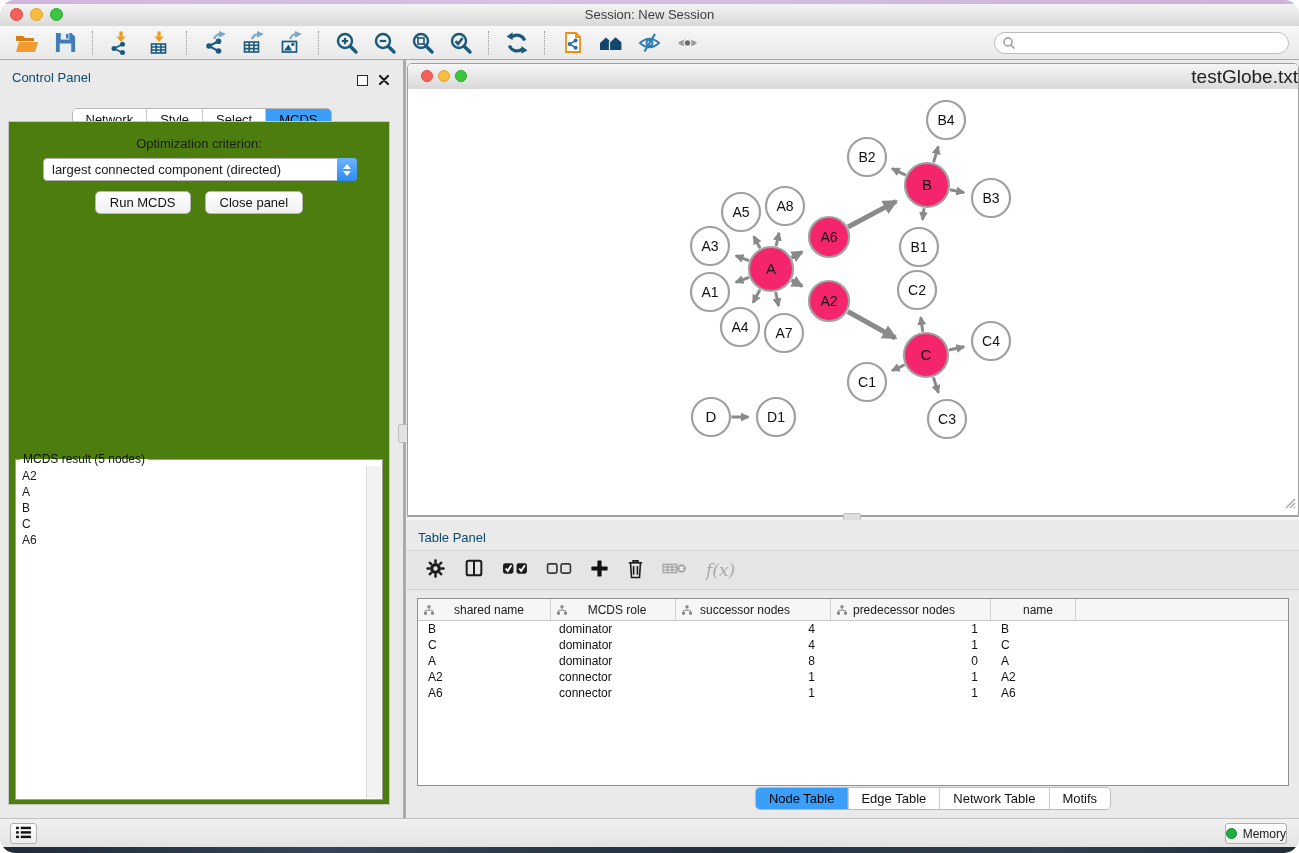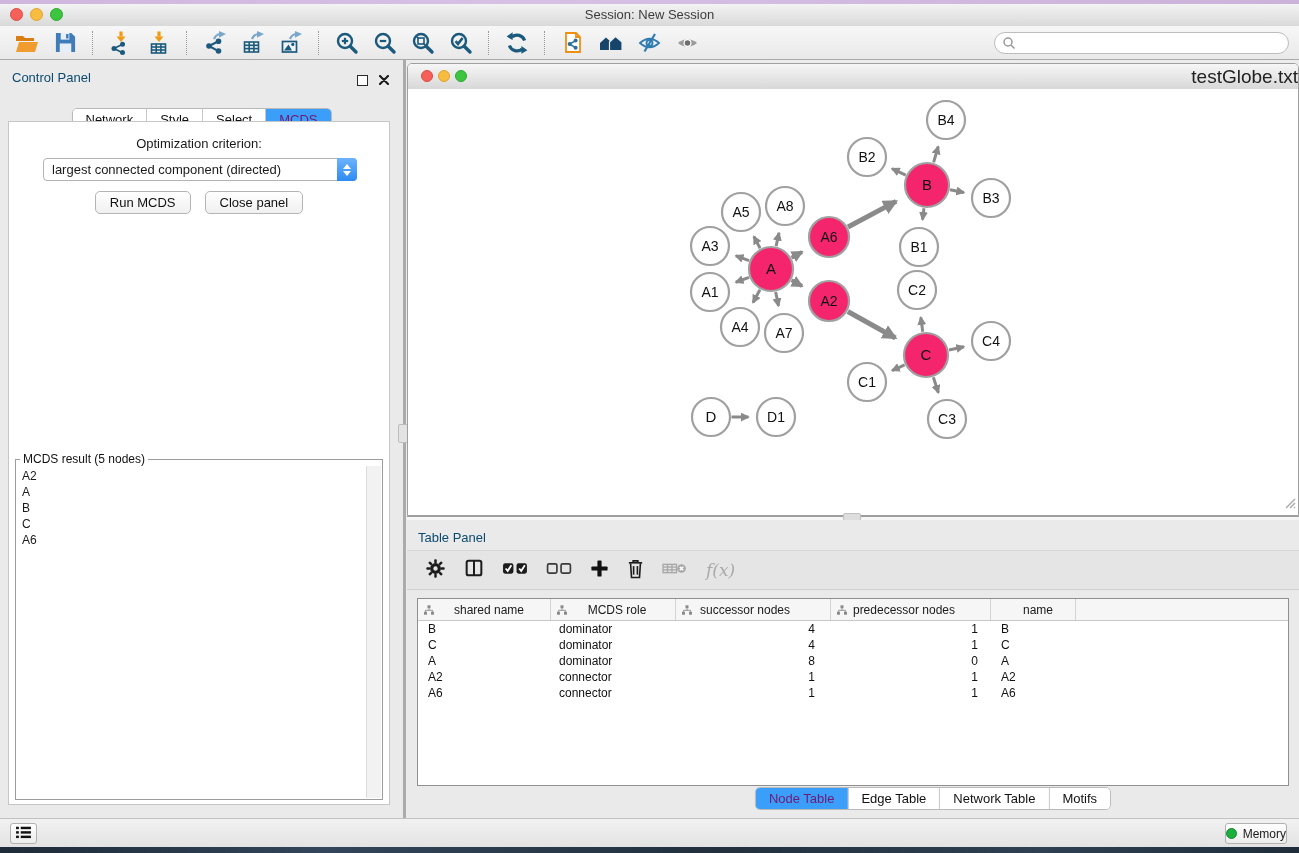--- a/index.html
+++ b/index.html
@@ -1,17 +1,17 @@
 <!DOCTYPE html>
 <html><head>
 <meta charset="utf-8">
 <style>
   html,body{margin:0;padding:0;}
   .screen{position:relative;width:1299px;height:853px;background:#ececec;overflow:hidden;
-          font-family:"Liberation Sans",sans-serif;color:#1a1a1a;-webkit-font-smoothing:antialiased;}
+          font-family:"Liberation Sans",sans-serif;color:#1a1a1a;border-radius:15px;-webkit-font-smoothing:antialiased;}
   
   .top-strip{position:absolute;top:0;left:0;width:100%;height:4px;background:linear-gradient(90deg,#cfb6de,#d6c0e4 40%,#cbb2da);}
   
   .titlebar{position:absolute;top:4px;left:0;right:0;height:22px;background:linear-gradient(#f3f3f3,#d9d9d9);border-bottom:1px solid #bcbcbc;}
   .tl{position:absolute;top:4px;width:13px;height:13px;border-radius:50%;box-sizing:border-box;}
   .tl.red{left:10px;background:#f5605a;border:1px solid #dd4a42;}
   .tl.yellow{left:30px;background:#f7bd40;border:1px solid #dfa32b;}
   .tl.green{left:50px;background:#3dc53f;border:1px solid #2aa92e;}
   .title-text{line-height:22px;text-align:center;font-size:13px;color:#3c3c3c;}
   
@@ -25,22 +25,22 @@
   .search-mag{position:absolute;left:8px;top:4px;pointer-events:none;}
   
   .control-panel{position:absolute;left:0;top:60px;width:403px;height:758px;background:#eaeaea;}
   .panel-title{position:absolute;top:10px;left:12px;font-size:13px;color:#0c4a6e;}
   .panel-btns{position:absolute;top:11px;right:14px;display:flex;gap:11px;align-items:center;}
   .float-icon{width:9px;height:9px;border:1.5px solid #2a2a2a;display:inline-block;background:#fff;}
   .seg-tabs{display:inline-flex;border:1px solid #b9b9b9;border-radius:5px;overflow:hidden;background:#fff;}
   .cp-tabs{position:absolute;top:35px;left:50%;transform:translateX(-50%);margin-top:13px;}
   .seg-tab{padding:3px 13px;font-size:13px;color:#111;background:#fff;border-left:1px solid #c9c9c9;white-space:nowrap;}
   .seg-tab:first-child{border-left:none;}
-  .seg-tab.active{background:#3b9ef8;color:#701a75;}
-  .cp-body{position:absolute;left:8px;top:61px;width:382px;height:684px;background:#ffffff;border:1px solid #c6c6c6;box-sizing:border-box;}
+  .seg-tab.active{background:#3b9ef8;color:#000000;}
+  .cp-body{position:absolute;left:8px;top:61px;width:382px;height:684px;background:#4d7c0f;border:1px solid #c6c6c6;box-sizing:border-box;}
   .opt-label{margin-top:14px;text-align:center;font-size:13px;}
   .select{position:absolute;left:34px;top:36px;width:314px;height:23px;background:#fff;border:1px solid #b3b3b3;border-radius:4px;
           font-size:13px;line-height:21px;padding-left:8px;box-sizing:border-box;}
   .stepper{position:absolute;right:-1px;top:-1px;width:20px;height:23px;background:linear-gradient(#6cb3fe,#2e8af2);
            border-radius:0 4px 4px 0;display:flex;flex-direction:column;align-items:center;justify-content:center;gap:2px;}
   .chev-up{width:0;height:0;border-left:4px solid transparent;border-right:4px solid transparent;border-bottom:5px solid #fff;}
   .chev-down{width:0;height:0;border-left:4px solid transparent;border-right:4px solid transparent;border-top:5px solid #fff;}
   .btn-row{position:absolute;top:69px;left:0;width:100%;display:flex;justify-content:center;gap:14px;}
   .btn{height:23px;padding:0 14px;background:linear-gradient(#fff,#f0f0f0);border:1px solid #b5b5b5;border-radius:5px;
        font-size:13px;line-height:21px;color:#111;box-sizing:border-box;}

